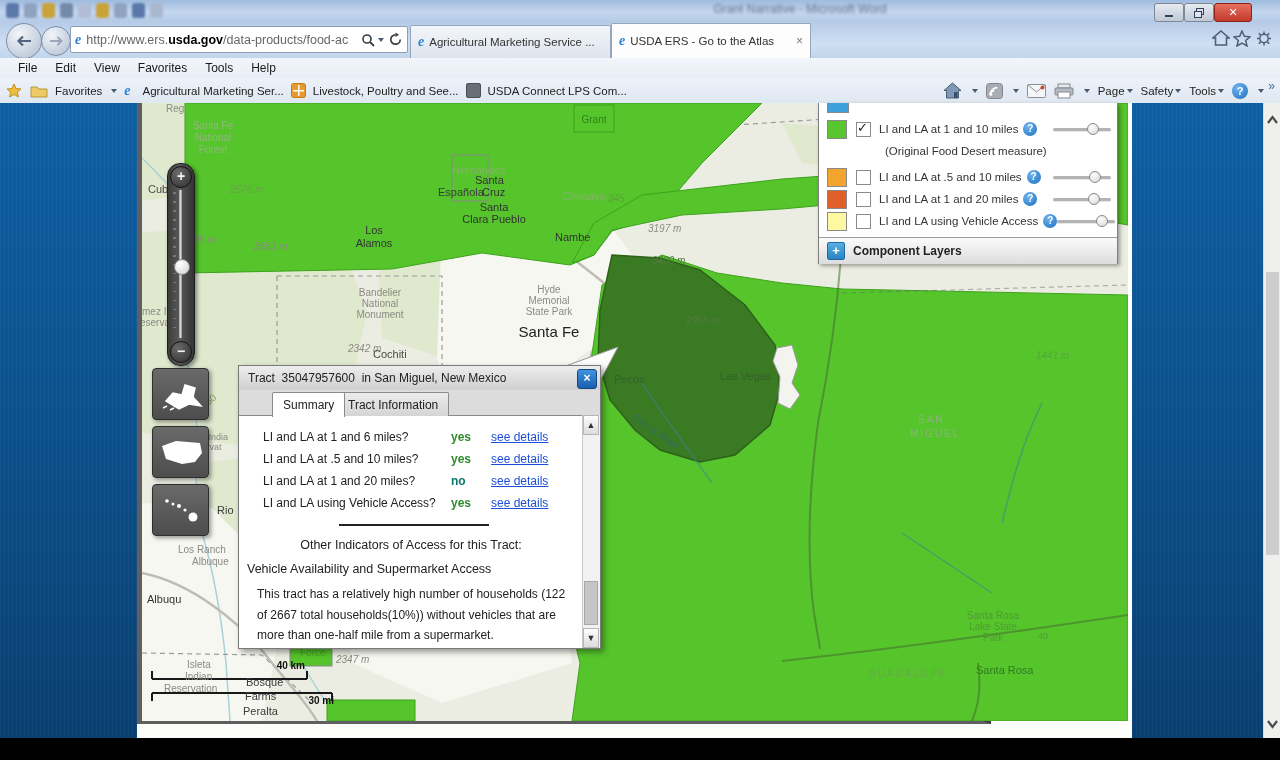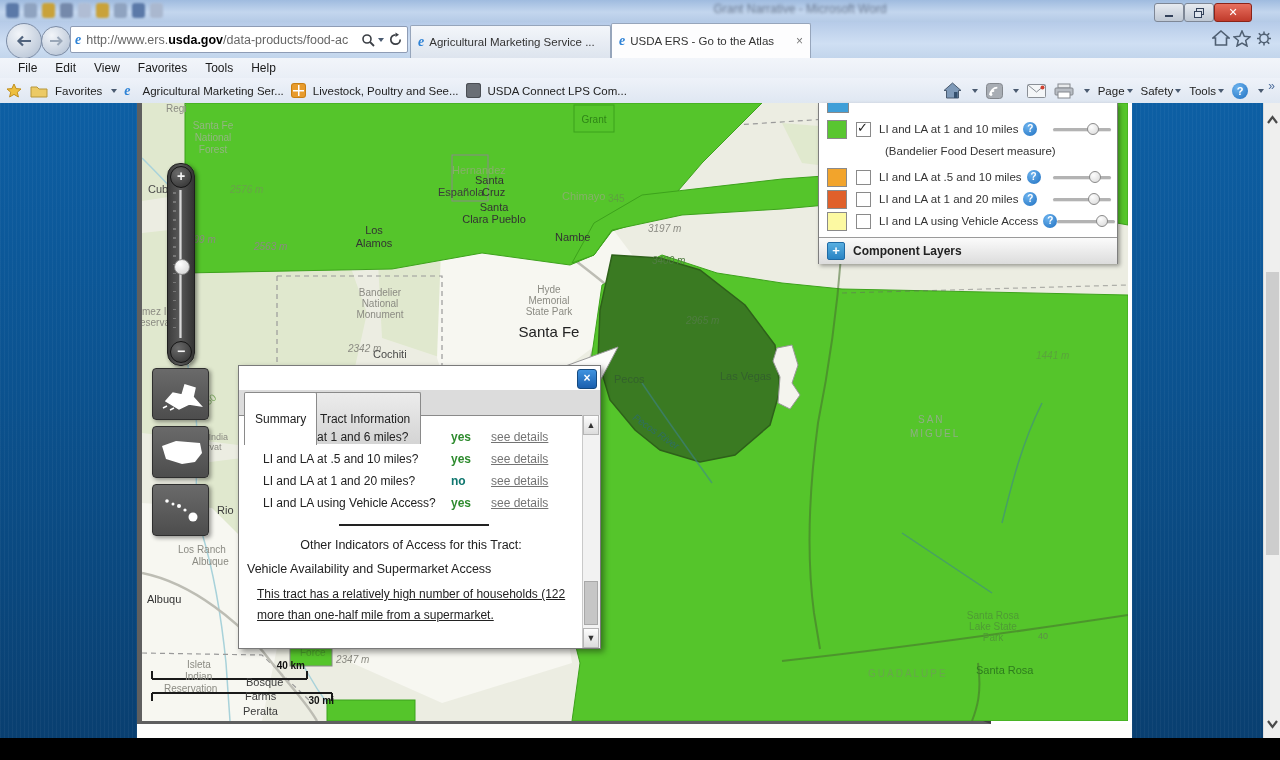--- a/index.html
+++ b/index.html
@@ -96,32 +96,32 @@
   #popup{left:238px;top:262px;width:363px;height:284px;background:#fff;border:1px solid #7a7a7a;
     box-sizing:border-box;box-shadow:3px 3px 6px rgba(0,0,0,.4);font-size:12px;color:#222;}
   #pp-title{position:absolute;left:0;right:0;top:0;height:24px;background:linear-gradient(180deg,#ececec,#cwhite 0,#cfcfcf);
     background:linear-gradient(180deg,#ededed,#cfcfcf);border-bottom:1px solid #aaa;display:flex;align-items:center;}
   #pp-title span{margin-left:9px;white-space:nowrap;}
   #pp-close{position:absolute;right:3px;top:3px;width:18px;height:18px;border-radius:3px;
     background:linear-gradient(180deg,#3f93e0,#1a5fae);border:1px solid #14497f;color:#fff;font-weight:bold;
     font-size:12px;text-align:center;line-height:17px;}
   #pp-tabs{position:absolute;left:0;right:0;top:24px;height:25px;background:#dcdcdc;border-bottom:1px solid #8a8a8a;}
   .pp-tab{position:absolute;top:2px;height:23px;border:1px solid #8a8a8a;border-bottom:none;border-radius:2px 2px 0 0;
-    display:flex;align-items:center;padding:14px 10px;background:linear-gradient(180deg,#ececec,#d4d4d4);white-space:nowrap;}
+    display:flex;align-items:center;padding:0 10px;background:linear-gradient(180deg,#ececec,#d4d4d4);white-space:nowrap;margin-left:28px;}
   #pp-tab-0{left:5px;background:#fff;height:24px;z-index:2;}
   #pp-tab-1{left:70px;}
   .qa{position:absolute;left:0;height:18px;}
   .qa-q{position:absolute;left:24px;white-space:nowrap;}
   .qa-a{position:absolute;left:212px;font-weight:bold;}
   .ans-yes{color:#2e8b2e;} .ans-no{color:#0f766e;}
-  .qa-link{position:absolute;left:252px;text-decoration:underline;color:#737373;white-space:nowrap;}
+  .qa-link{position:absolute;left:252px;text-decoration:underline;color:#1d4ed8;white-space:nowrap;}
   #pp-divider{position:absolute;left:100px;top:158px;width:150px;height:2px;background:#222;}
   #pp-other{position:absolute;left:0;width:344px;top:172px;text-align:center;font-size:12.5px;}
   #pp-sub{position:absolute;left:8px;top:196px;font-size:12.5px;white-space:nowrap;}
-  #pp-para{position:absolute;left:18px;top:218px;line-height:20.5px;white-space:nowrap;text-decoration:underline;}
+  #pp-para{position:absolute;left:18px;top:218px;line-height:20.5px;white-space:nowrap;}
   #pp-scroll{position:absolute;right:0;top:49px;bottom:0;width:17px;background:#f2f2f2;border-left:1px solid #c9c9c9;}
   .pp-sbtn{position:absolute;left:0;width:16px;height:20px;background:linear-gradient(180deg,#fdfdfd,#dcdcdc);
     border:1px solid #b5b5b5;box-sizing:border-box;text-align:center;color:#333;font-size:9px;line-height:19px;}
   #pp-thumb{position:absolute;left:1px;top:166px;width:14px;height:44px;background:#c6c6c6;border:1px solid #a8a8a8;box-sizing:border-box;}
   
   #statusbar{left:0;top:738px;width:1280px;height:22px;background:#f1efee;border-top:1px solid #d7d5d4;}
   #zoomctl{position:absolute;right:44px;top:0;height:22px;display:flex;align-items:center;gap:5px;font-size:12px;color:#333;}
   svg text{font-family:"Liberation Sans","DejaVu Sans",sans-serif;}
 </style>
 </head>
@@ -446,21 +446,21 @@
       <div class="lg-row" style="top:16px">
         <span class="swatch" style="background: rgb(89, 198, 48);"></span>
         <span class="cb on"></span>
         <span class="lg-label">LI and LA at 1 and 10 miles</span>
         <span class="help">?</span>
         <span class="slider">
             <span class="sl-track"></span>
             <span class="sl-thumb" style="left: 34.04px;"></span>
           </span>
       </div>
-      <div id="lg-note">(Bandelier Food Desert measure)</div>
+      <div id="lg-note">(Original Food Desert measure)</div>
       <div class="lg-row" style="top:64px">
         <span class="swatch" style="background: rgb(242, 164, 44);"></span>
         <span class="cb"></span>
         <span class="lg-label">LI and LA at .5 and 10 miles</span>
         <span class="help">?</span>
         <span class="slider">
             <span class="sl-track"></span>
             <span class="sl-thumb" style="left: 35.88px;"></span>
           </span>
       </div>
@@ -484,20 +484,23 @@
             <span class="sl-thumb" style="left: 39.1px;"></span>
           </span>
       </div>
       <div id="component-bar">
         <span id="cl-plus">+</span>
         <span id="cl-label">Component Layers</span>
       </div>
     </div>
 
     <div id="popup" class="abs">
+      <div id="pp-title">
+        <span>Tract&nbsp; 35047957600&nbsp; in San Miguel, New Mexico</span>
+      </div>
       <div id="pp-close">×</div>
       <div id="pp-tabs">
         <div class="pp-tab" id="pp-tab-0">
             <span>Summary</span>
           </div>
         <div class="pp-tab" id="pp-tab-1">
             <span>Tract Information</span>
           </div>
       </div>
       <div class="qa" style="top:64px">
@@ -518,20 +521,21 @@
       <div class="qa" style="top:130px">
         <span class="qa-q">LI and LA using Vehicle Access?</span>
         <span class="qa-a ans-yes">yes</span>
         <span class="qa-link">see details</span>
       </div>
       <div id="pp-divider"></div>
       <div id="pp-other">Other Indicators of Access for this Tract:</div>
       <div id="pp-sub">Vehicle Availability and Supermarket Access</div>
       <div id="pp-para">
         <div>This tract has a relatively high number of households (122</div>
+        <div>of 2667 total households(10%)) without vehicles that are</div>
         <div>more than one-half mile from a supermarket.</div>
       </div>
       <div id="pp-scroll">
         <div class="pp-sbtn" style="top:0">▲</div>
         <div id="pp-thumb"></div>
         <div class="pp-sbtn" style="bottom:0">▼</div>
       </div>
     </div>
 
     <div id="vscroll" class="abs">

